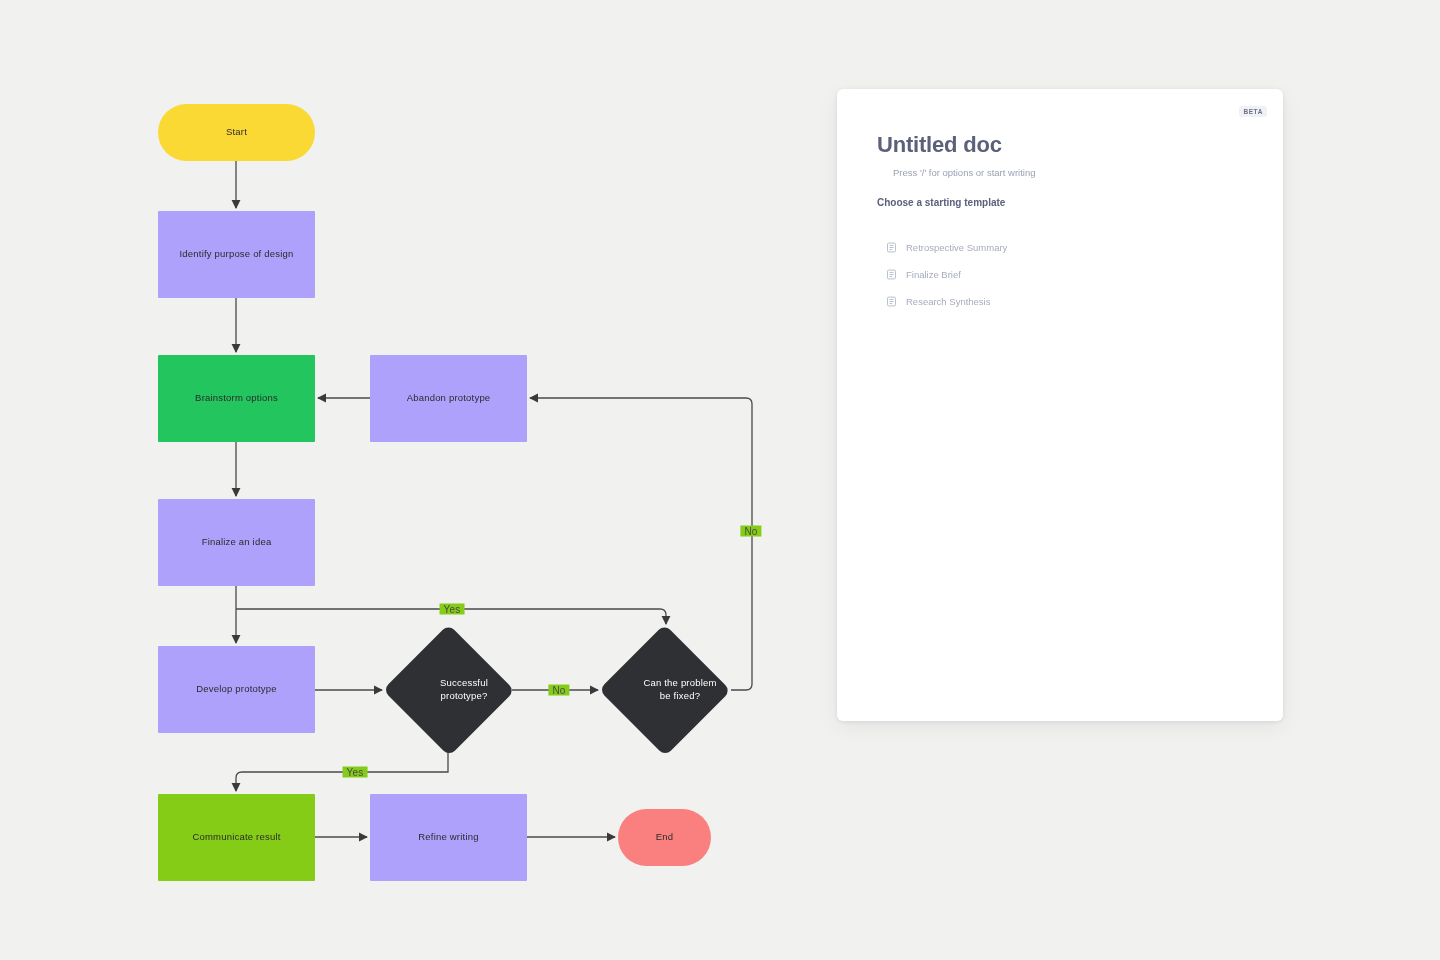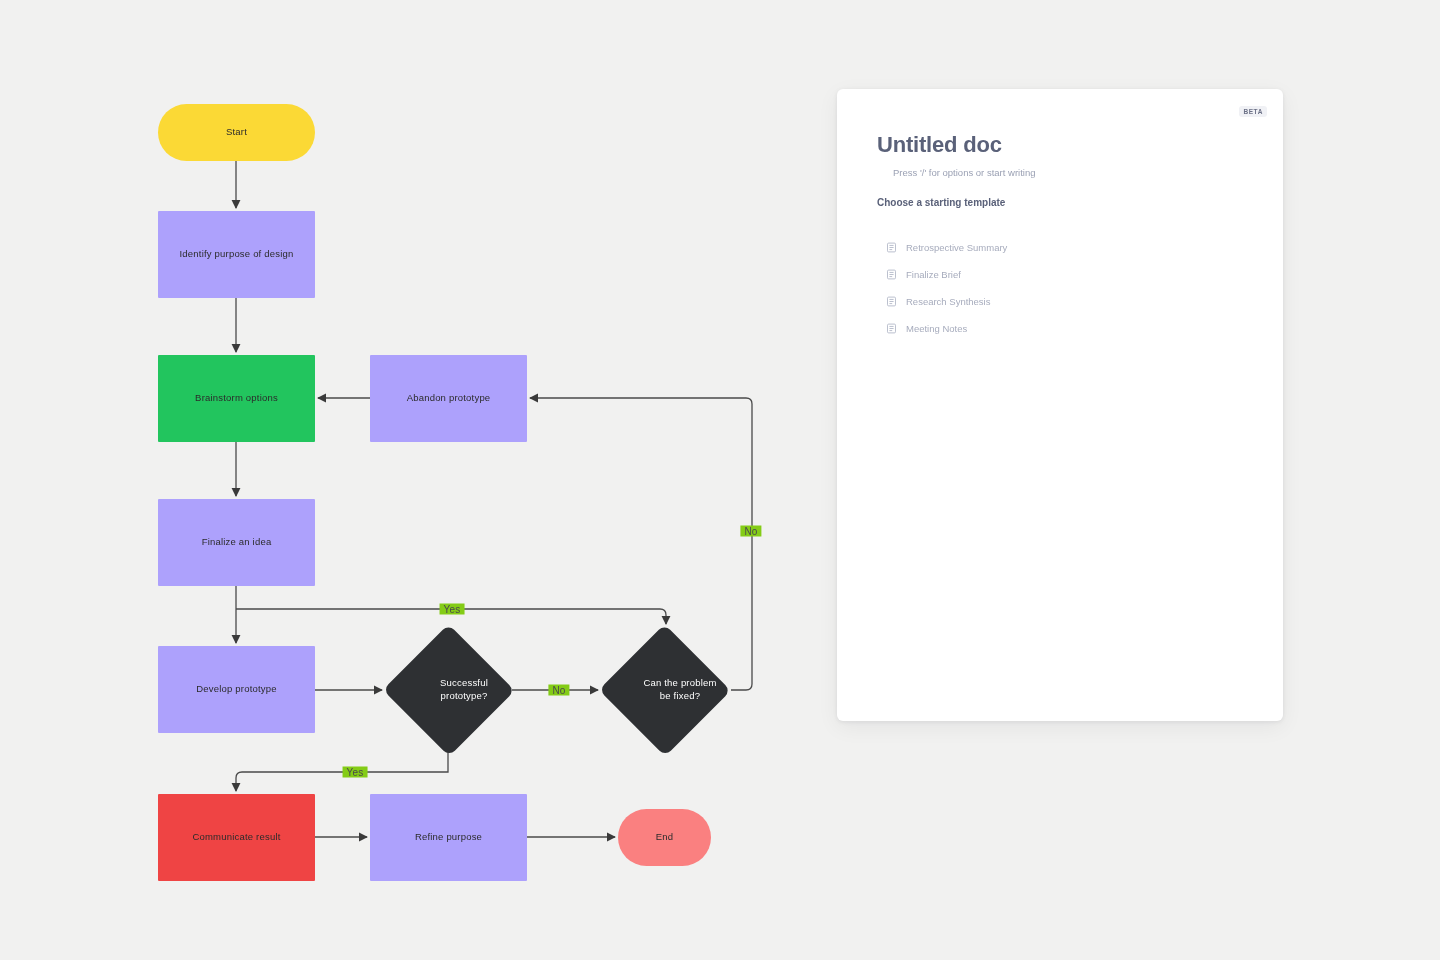--- a/index.html
+++ b/index.html
@@ -205,25 +205,25 @@
         <span>Develop prototype</span>
       </div>
       <div class="node node-decision" style="left: 385px; top: 615px; width: 127px; height: 125px;">
         <div class="diamond-shape" style="background: rgb(46, 48, 51);"></div>
         <span class="diamond-label">Successful<br>prototype?</span>
       </div>
       <div class="node node-decision" style="left: 601px; top: 615px; width: 127px; height: 125px;">
         <div class="diamond-shape" style="background: rgb(46, 48, 51);"></div>
         <span class="diamond-label">Can the problem<br>be fixed?</span>
       </div>
-      <div class="node node-process" style="left: 158px; top: 782px; width: 157px; height: 87px; background: #ef4444;">
+      <div class="node node-process" style="left: 158px; top: 782px; width: 157px; height: 87px; background: #84cc16;">
         <span>Communicate result</span>
       </div>
       <div class="node node-process" style="left: 370px; top: 782px; width: 157px; height: 87px; background: rgb(173, 161, 252);">
-        <span>Refine purpose</span>
+        <span>Refine writing</span>
       </div>
       <div class="node node-terminator" style="left: 618px; top: 797px; width: 93px; height: 57px; background: rgb(250, 128, 128);">
         <span>End</span>
       </div>
     </div>
   <div id="labels-layer">
       <div class="edge-label" style="left: 452px; top: 597px; transform: translate(-50%, -50%);">Yes</div>
       <div class="edge-label" style="left: 559px; top: 678px; transform: translate(-50%, -50%);">No</div>
       <div class="edge-label" style="left: 751px; top: 519px; transform: translate(-50%, -50%);">No</div>
       <div class="edge-label" style="left: 355px; top: 760px; transform: translate(-50%, -50%);">Yes</div>
@@ -263,26 +263,15 @@
           <span style="display: flex;">
             <svg class="tpl-icon" viewBox="0 0 16 16" fill="none" stroke="currentColor" stroke-width="1.3">
               <rect x="2.2" y="1.6" width="11.6" height="12.8" rx="1.6"></rect>
               <line x1="5" y1="5" x2="11" y2="5"></line>
               <line x1="5" y1="8" x2="11" y2="8"></line>
               <line x1="5" y1="11" x2="9" y2="11"></line>
             </svg>
           </span>
           <span class="tpl-label">Research Synthesis</span>
         </div>
-        <div class="tpl-item">
-          <span style="display: flex;">
-            <svg class="tpl-icon" viewBox="0 0 16 16" fill="none" stroke="currentColor" stroke-width="1.3">
-              <rect x="2.2" y="1.6" width="11.6" height="12.8" rx="1.6"></rect>
-              <line x1="5" y1="5" x2="11" y2="5"></line>
-              <line x1="5" y1="8" x2="11" y2="8"></line>
-              <line x1="5" y1="11" x2="9" y2="11"></line>
-            </svg>
-          </span>
-          <span class="tpl-label">Meeting Notes</span>
-        </div>
       </div>
   </div>
 </div>
 
 </body></html>

